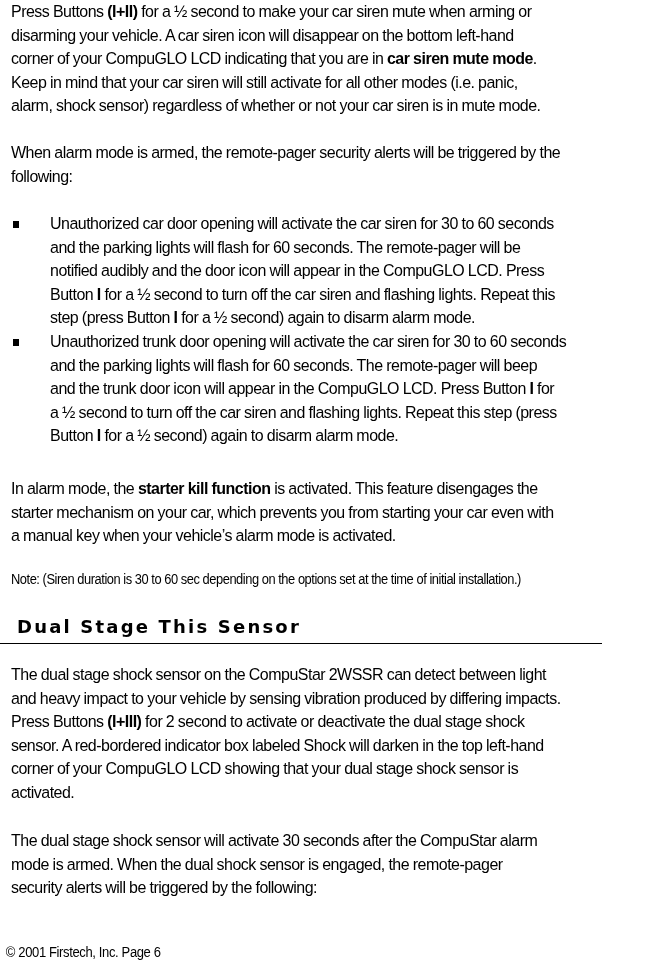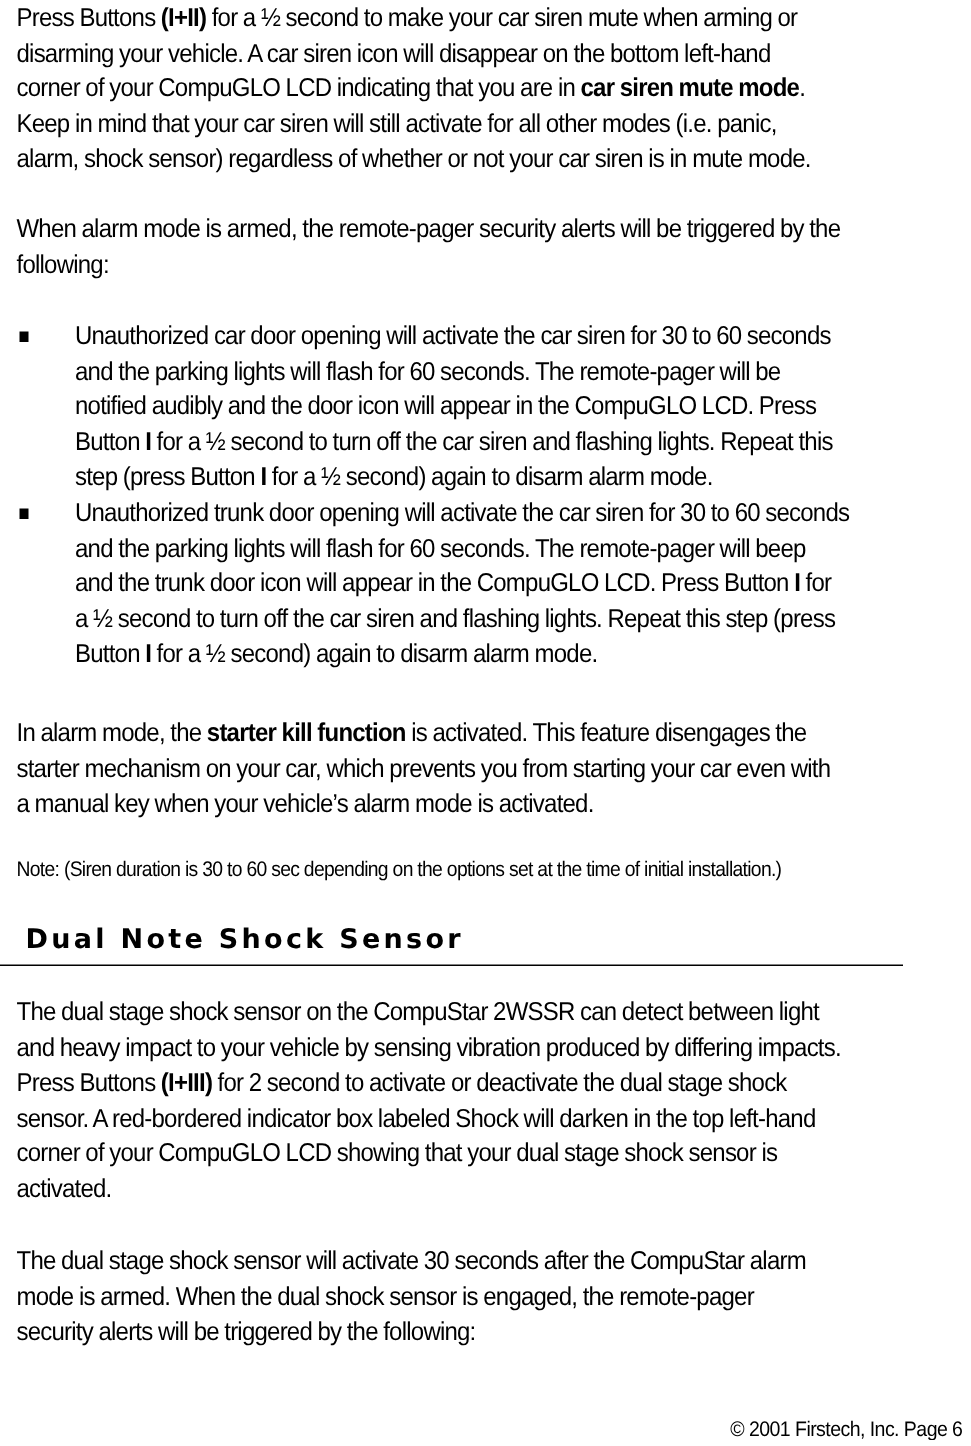--- a/index.html
+++ b/index.html
@@ -38,21 +38,21 @@
     .heading {
       position: absolute; left: 17px; top: 615px;
       font-family: "DejaVu Sans", sans-serif; font-weight: bold;
       font-size: 18px; letter-spacing: 2.2px; line-height: 24px;
       white-space: nowrap;
     }
     .heading-rule {
       position: absolute; left: 0; top: 643px; width: 602px; height: 1px; background: #000;
     }
     .footer {
-      position: absolute; left: 0; width: 647px; top: 943px; text-align: right;
+      position: absolute; left: 0; width: 647px; top: 943px; text-align: left;
       font-size: 14px; line-height: 18px; letter-spacing: -0.4px;
     }
     .footer span { display: inline-block; transform: scaleX(0.93); }
   </style>
 </head>
 <body>
 
 <div class="page">
 
   <div class="para" style="top:0px;">
@@ -91,21 +91,21 @@
   </div>
 
   <div class="para" style="top:477px;">
       <span class="line">In alarm mode, the <b>starter kill function</b> is activated.  This feature disengages the</span>
       <span class="line">starter mechanism on your car, which prevents you from starting your car even with</span>
       <span class="line">a manual key when your vehicle’s alarm mode is activated.</span>
     </div>
 
   <div class="note">Note: (Siren duration is 30 to 60 sec depending on the options set at the time of initial installation.)</div>
 
-  <div class="heading">Dual Note Shock Sensor</div>
+  <div class="heading">Dual Stage This Sensor</div>
   <div class="heading-rule"></div>
 
   <div class="para" style="top:663px;">
       <span class="line">The dual stage shock sensor on the CompuStar 2WSSR can detect between light</span>
       <span class="line">and heavy impact to your vehicle by sensing vibration produced by differing impacts.</span>
       <span class="line">Press Buttons <b>(I+III)</b> for 2 second to activate or deactivate the dual stage shock</span>
       <span class="line">sensor.  A red-bordered indicator box labeled Shock will darken in the top left-hand</span>
       <span class="line">corner of your CompuGLO LCD showing that your dual stage shock sensor is</span>
       <span class="line">activated.</span>
     </div>

